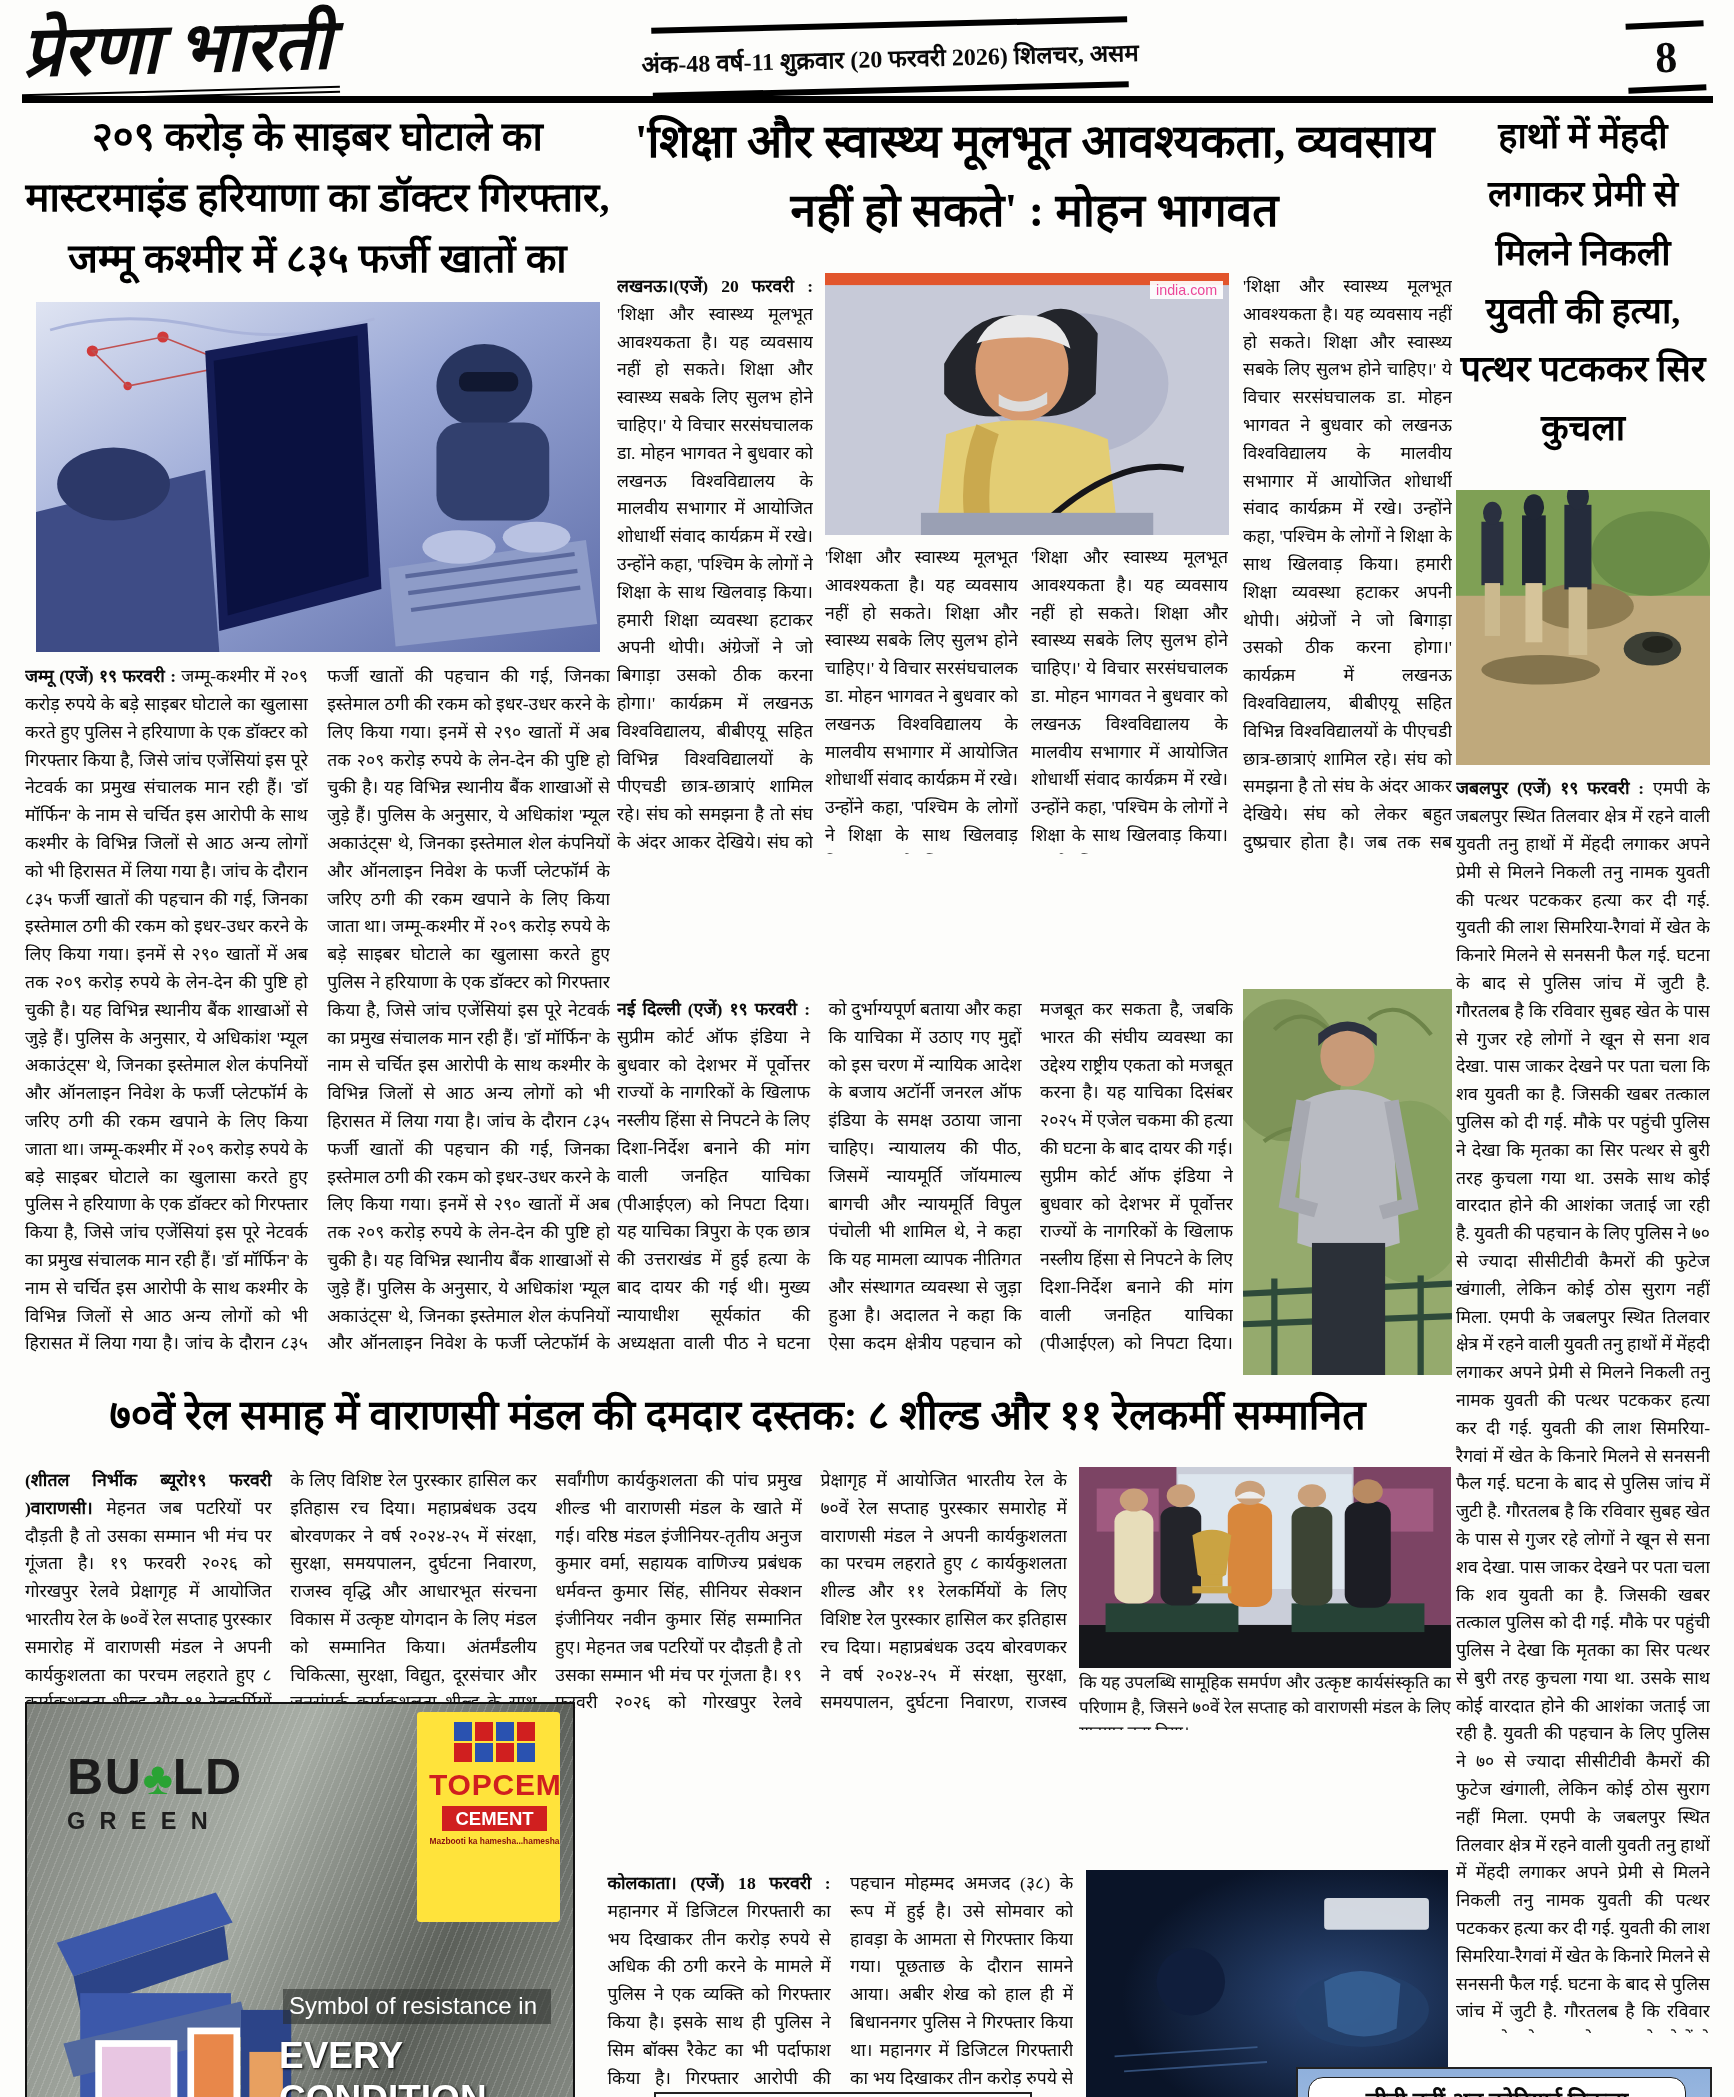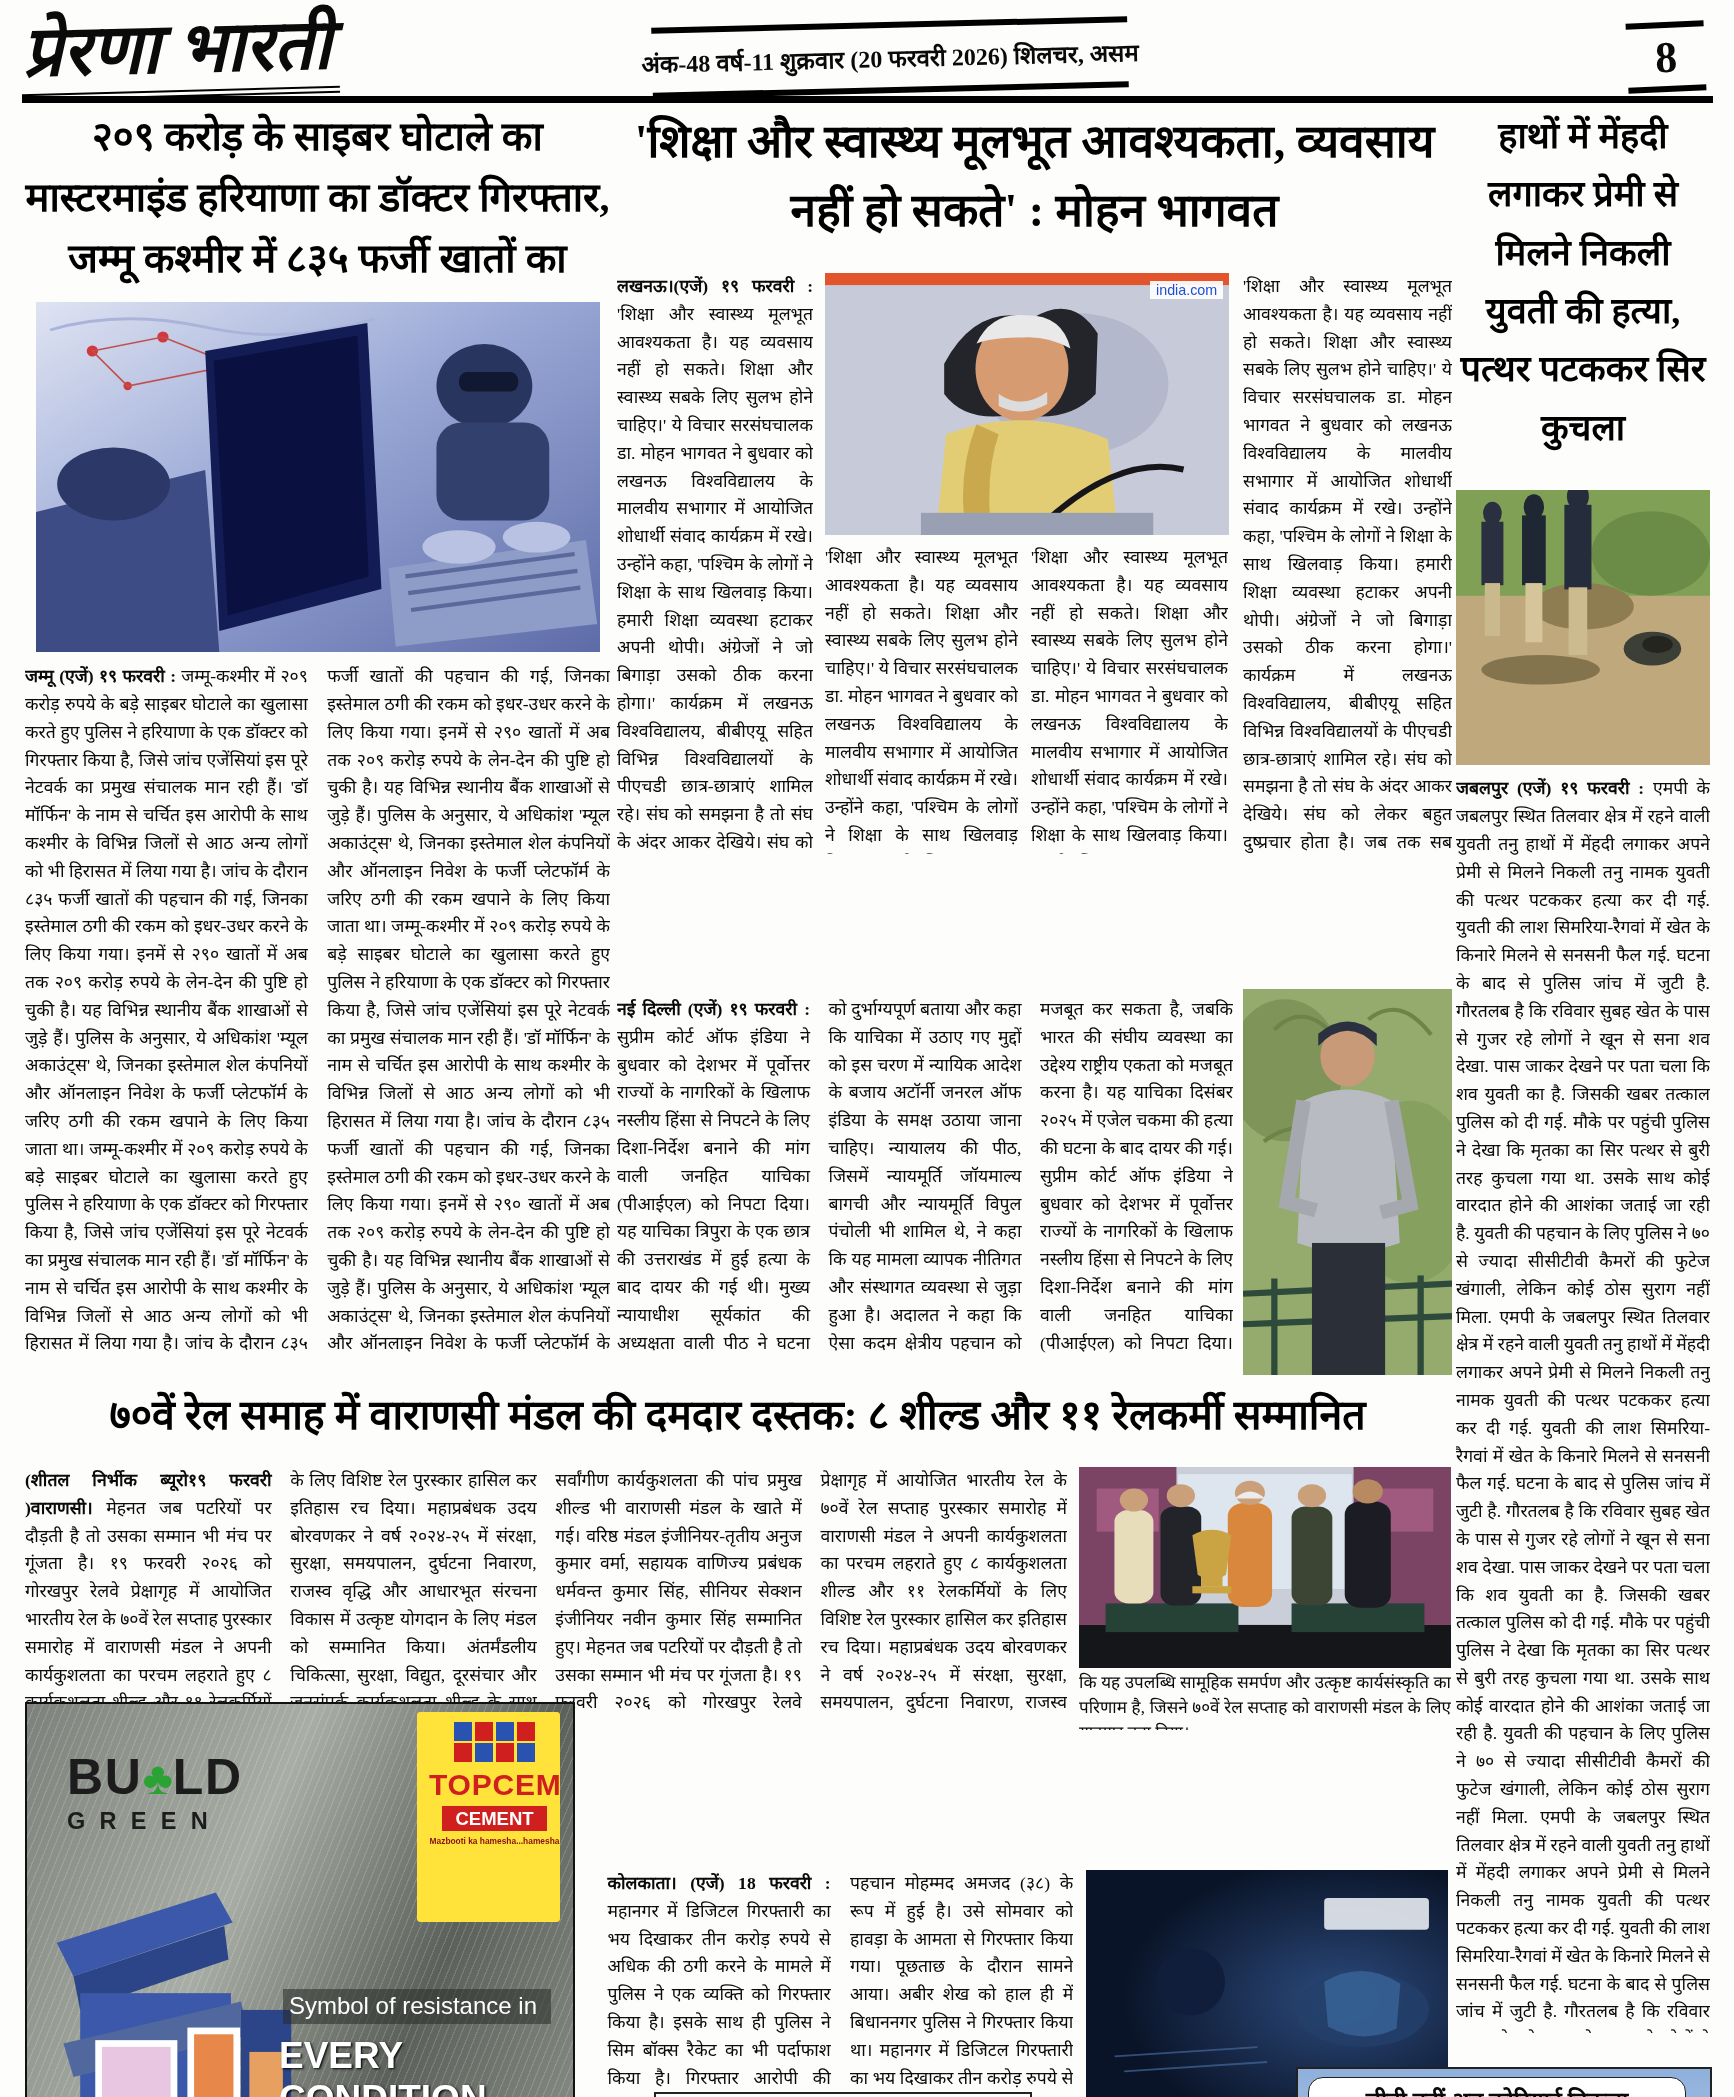--- a/index.html
+++ b/index.html
@@ -83,21 +83,21 @@
   
   #ad-rose { left:654px; top:2092px; width:378px; height:529px; border:2.1px solid #222; background:#fff; overflow:hidden; }
 
   
   #cartoon { left:1296px; top:2067px; width:416px; height:553px; border:2.5px solid #222;
     background:linear-gradient(#8fb0dc,#e4ecf8 55%,#cdd8ea); overflow:hidden; }
   .bub { position:absolute; background:#fff; border:1.7px solid #222; border-radius:15px; padding:7.6px 11px;
     font-size:24px; font-weight:bold; text-align:center; line-height:1.3; }
   .bub1 { left:10px; top:8.4px; width:378px; }
 
-  .watermark { position:absolute; right:5.9px; top:8.4px; background:rgba(255,255,255,.92); color:#1d4ed8;
+  .watermark { position:absolute; right:5.9px; top:8.4px; background:rgba(255,255,255,.92); color:#ec4899;
     font-family:"Liberation Sans",sans-serif; font-size:14.3px; padding:0.8px 5.9px; border-radius:0; }
 </style>
 </head>
 <body>
 
 <div class="page">
 
   <div class="abs logo">प्रेरणा भारती</div>
   <div class="abs issue-box">अंक-48 वर्ष-11 शुक्रवार (20 फरवरी 2026) शिलचर, असम</div>
   <div class="abs page-num">8</div>
@@ -140,21 +140,21 @@
     </div>
     <div class="bodytext cols2" style="height:696px;">
       <strong class="dateline">जम्मू (एजें) १९ फरवरी :</strong>
       <span> जम्मू-कश्मीर में २०९ करोड़ रुपये के बड़े साइबर घोटाले का खुलासा करते हुए पुलिस ने हरियाणा के एक डॉक्टर को गिरफ्तार किया है, जिसे जांच एजेंसियां इस पूरे नेटवर्क का प्रमुख संचालक मान रही हैं। 'डॉ मॉर्फिन' के नाम से चर्चित इस आरोपी के साथ कश्मीर के विभिन्न जिलों से आठ अन्य लोगों को भी हिरासत में लिया गया है। जांच के दौरान ८३५ फर्जी खातों की पहचान की गई, जिनका इस्तेमाल ठगी की रकम को इधर-उधर करने के लिए किया गया। इनमें से २९० खातों में अब तक २०९ करोड़ रुपये के लेन-देन की पुष्टि हो चुकी है। यह विभिन्न स्थानीय बैंक शाखाओं से जुड़े हैं। पुलिस के अनुसार, ये अधिकांश 'म्यूल अकाउंट्स' थे, जिनका इस्तेमाल शेल कंपनियों और ऑनलाइन निवेश के फर्जी प्लेटफॉर्म के जरिए ठगी की रकम खपाने के लिए किया जाता था। जम्मू-कश्मीर में २०९ करोड़ रुपये के बड़े साइबर घोटाले का खुलासा करते हुए पुलिस ने हरियाणा के एक डॉक्टर को गिरफ्तार किया है, जिसे जांच एजेंसियां इस पूरे नेटवर्क का प्रमुख संचालक मान रही हैं। 'डॉ मॉर्फिन' के नाम से चर्चित इस आरोपी के साथ कश्मीर के विभिन्न जिलों से आठ अन्य लोगों को भी हिरासत में लिया गया है। जांच के दौरान ८३५ फर्जी खातों की पहचान की गई, जिनका इस्तेमाल ठगी की रकम को इधर-उधर करने के लिए किया गया। इनमें से २९० खातों में अब तक २०९ करोड़ रुपये के लेन-देन की पुष्टि हो चुकी है। यह विभिन्न स्थानीय बैंक शाखाओं से जुड़े हैं। पुलिस के अनुसार, ये अधिकांश 'म्यूल अकाउंट्स' थे, जिनका इस्तेमाल शेल कंपनियों और ऑनलाइन निवेश के फर्जी प्लेटफॉर्म के जरिए ठगी की रकम खपाने के लिए किया जाता था। जम्मू-कश्मीर में २०९ करोड़ रुपये के बड़े साइबर घोटाले का खुलासा करते हुए पुलिस ने हरियाणा के एक डॉक्टर को गिरफ्तार किया है, जिसे जांच एजेंसियां इस पूरे नेटवर्क का प्रमुख संचालक मान रही हैं। 'डॉ मॉर्फिन' के नाम से चर्चित इस आरोपी के साथ कश्मीर के विभिन्न जिलों से आठ अन्य लोगों को भी हिरासत में लिया गया है। जांच के दौरान ८३५ फर्जी खातों की पहचान की गई, जिनका इस्तेमाल ठगी की रकम को इधर-उधर करने के लिए किया गया। इनमें से २९० खातों में अब तक २०९ करोड़ रुपये के लेन-देन की पुष्टि हो चुकी है। यह विभिन्न स्थानीय बैंक शाखाओं से जुड़े हैं। पुलिस के अनुसार, ये अधिकांश 'म्यूल अकाउंट्स' थे, जिनका इस्तेमाल शेल कंपनियों और ऑनलाइन निवेश के फर्जी प्लेटफॉर्म के जरिए ठगी की रकम खपाने के लिए किया जाता था। जम्मू-कश्मीर में २०९ करोड़ रुपये के बड़े साइबर घोटाले का खुलासा करते हुए पुलिस ने हरियाणा के एक डॉक्टर को गिरफ्तार किया है, जिसे जांच एजेंसियां इस पूरे नेटवर्क का प्रमुख संचालक मान रही हैं। 'डॉ मॉर्फिन' के नाम से चर्चित इस आरोपी के साथ कश्मीर के विभिन्न जिलों से आठ अन्य लोगों को भी हिरासत में लिया गया है। जांच के दौरान ८३५ फर्जी खातों की पहचान की गई, जिनका इस्तेमाल ठगी की रकम को इधर-उधर करने के लिए किया गया। इनमें से २९० खातों में अब तक २०९ करोड़ रुपये के लेन-देन की पुष्टि हो चुकी है। यह विभिन्न स्थानीय बैंक शाखाओं से जुड़े हैं। पुलिस के अनुसार, ये अधिकांश 'म्यूल अकाउंट्स' थे, जिनका इस्तेमाल शेल कंपनियों और ऑनलाइन निवेश के फर्जी प्लेटफॉर्म के जरिए ठगी की रकम खपाने के लिए किया जाता था। जम्मू-कश्मीर में २०९ करोड़ रुपये के बड़े साइबर घोटाले का खुलासा करते हुए पुलिस ने हरियाणा के एक डॉक्टर को गिरफ्तार किया है, जिसे जांच एजेंसियां इस पूरे नेटवर्क का प्रमुख संचालक मान रही हैं। 'डॉ मॉर्फिन' के नाम से चर्चित इस आरोपी के साथ कश्मीर के विभिन्न जिलों से आठ अन्य लोगों को भी हिरासत में लिया गया है। जांच के दौरान ८३५ फर्जी खातों की पहचान की गई, जिनका इस्तेमाल ठगी की रकम को इधर-उधर करने के लिए किया गया। इनमें से २९० खातों में अब तक २०९ करोड़ रुपये के लेन-देन की पुष्टि हो चुकी है। यह विभिन्न स्थानीय बैंक शाखाओं से जुड़े हैं। पुलिस के अनुसार, ये अधिकांश 'म्यूल अकाउंट्स' थे, जिनका इस्तेमाल शेल कंपनियों और ऑनलाइन निवेश के फर्जी प्लेटफॉर्म के जरिए ठगी की रकम खपाने के लिए किया जाता था।</span>
     </div>
   </div>
 
   <div class="abs" id="art-bhagwat" style="position:absolute;">
     <div class="headline" style="height:155px;">'शिक्षा और स्वास्थ्य मूलभूत आवश्यकता, व्यवसाय नहीं हो सकते' : मोहन भागवत</div>
     <div class="abs bodytext" style="left:0;top:166px;width:196px;height:581px;">
-      <strong class="dateline">लखनऊ।(एजें) १९ फरवरी :</strong>
+      <strong class="dateline">लखनऊ।(एजें) 20 फरवरी :</strong>
       <span> 'शिक्षा और स्वास्थ्य मूलभूत आवश्यकता है। यह व्यवसाय नहीं हो सकते। शिक्षा और स्वास्थ्य सबके लिए सुलभ होने चाहिए।' ये विचार सरसंघचालक डा. मोहन भागवत ने बुधवार को लखनऊ विश्वविद्यालय के मालवीय सभागार में आयोजित शोधार्थी संवाद कार्यक्रम में रखे। उन्होंने कहा, 'पश्चिम के लोगों ने शिक्षा के साथ खिलवाड़ किया। हमारी शिक्षा व्यवस्था हटाकर अपनी थोपी। अंग्रेजों ने जो बिगाड़ा उसको ठीक करना होगा।' कार्यक्रम में लखनऊ विश्वविद्यालय, बीबीएयू सहित विभिन्न विश्वविद्यालयों के पीएचडी छात्र-छात्राएं शामिल रहे। संघ को समझना है तो संघ के अंदर आकर देखिये। संघ को लेकर बहुत दुष्प्रचार होता है। जब तक सब सुखी नहीं होंगे, एक व्यक्ति सुखी नहीं हो सकता है। इसलिए आधुनिक तकनीक का भी पर्यावरण संरक्षण में उपयोग करना चाहिए। 'शिक्षा और स्वास्थ्य मूलभूत आवश्यकता है। यह व्यवसाय नहीं हो सकते। शिक्षा और स्वास्थ्य सबके लिए सुलभ होने चाहिए।' ये विचार सरसंघचालक डा. मोहन भागवत ने बुधवार को लखनऊ विश्वविद्यालय के मालवीय सभागार में आयोजित शोधार्थी संवाद कार्यक्रम में रखे। उन्होंने कहा, 'पश्चिम के लोगों ने शिक्षा के साथ खिलवाड़ किया। हमारी शिक्षा व्यवस्था हटाकर अपनी थोपी। अंग्रेजों ने जो बिगाड़ा उसको ठीक करना होगा।' कार्यक्रम में लखनऊ विश्वविद्यालय, बीबीएयू सहित विभिन्न विश्वविद्यालयों के पीएचडी छात्र-छात्राएं शामिल रहे। संघ को समझना है तो संघ के अंदर आकर देखिये। संघ को लेकर बहुत दुष्प्रचार होता है। जब तक सब सुखी नहीं होंगे, एक व्यक्ति सुखी नहीं हो सकता है। इसलिए आधुनिक तकनीक का भी पर्यावरण संरक्षण में उपयोग करना चाहिए।</span>
     </div>
     <div class="abs ph-frame" style="left:208px;top:166px;width:404px;height:262px;">
       <svg class="photo" viewBox="0 0 400 260" preserveAspectRatio="none">
         <rect width="400" height="260" fill="#c7cad8"></rect>
         <rect width="400" height="12" fill="#e2552c"></rect>
         <ellipse cx="250" cy="110" rx="90" ry="70" fill="#b4b8cc"></ellipse>
         <path d="M118 90 Q150 30 205 45 Q245 20 270 60 L268 120 Q240 150 190 140 Q140 150 118 120 Z" fill="#23252b"></path>
         <ellipse cx="195" cy="95" rx="46" ry="52" fill="#d79b72"></ellipse>
         <path d="M150 70 Q165 38 200 42 Q235 42 243 75 Q220 62 195 64 Q165 64 150 70 Z" fill="#e9e9ea"></path>

